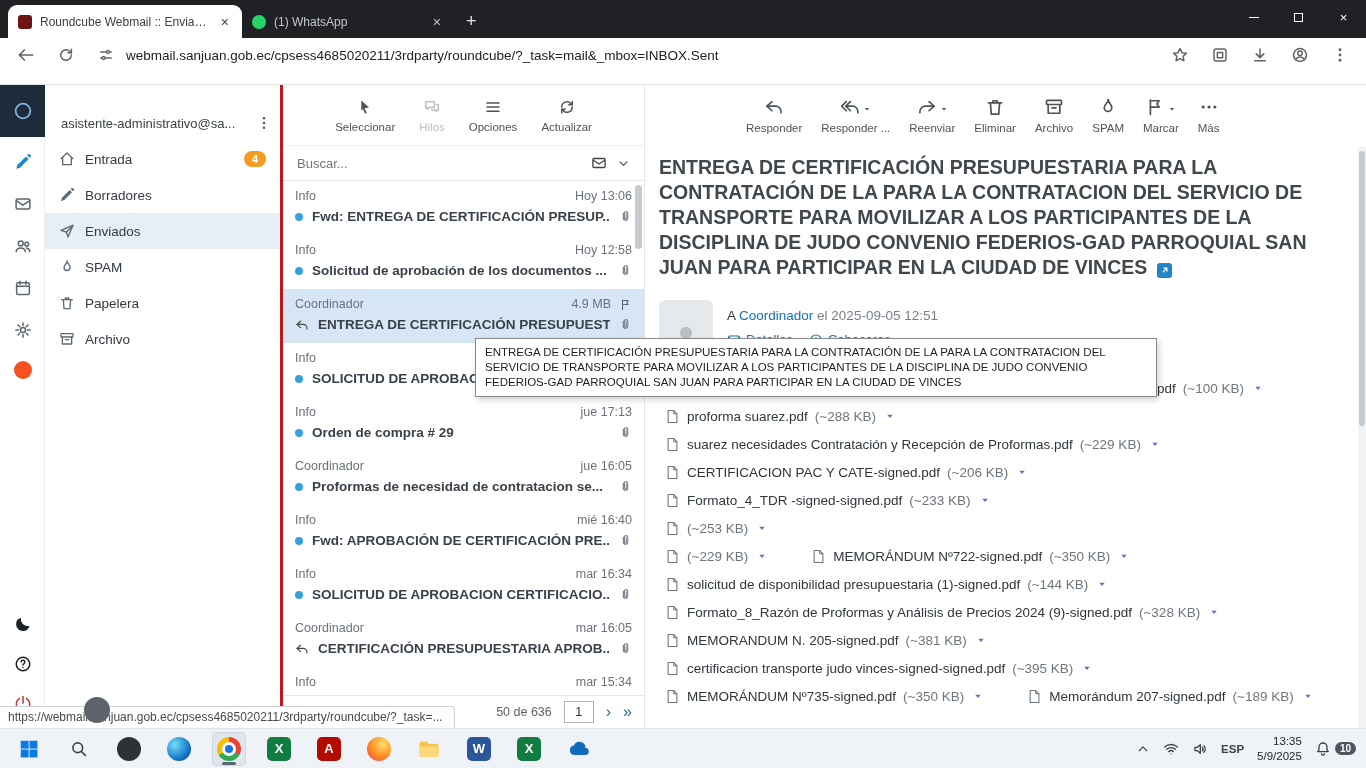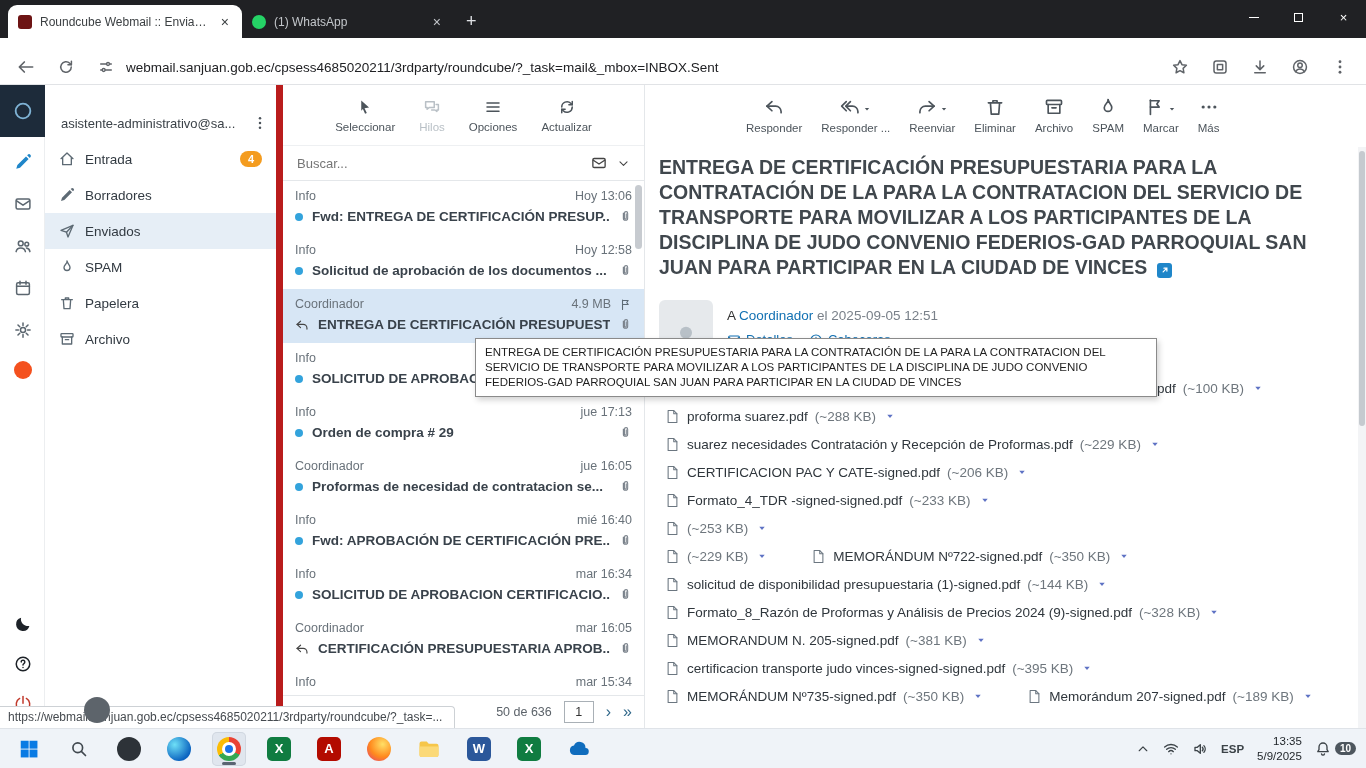--- a/index.html
+++ b/index.html
@@ -21,36 +21,36 @@
   .tab-title{white-space:nowrap;overflow:hidden;text-overflow:ellipsis;flex:1}
   .tab-close{font-size:14px;line-height:1;padding:0 3px;flex:none}
   .favicon{width:14px;height:14px;flex:none}
   .fav-rc{background:#6d1414;border-radius:3px}
   .fav-wa{background:#25d366;border-radius:50%}
   .newtab{color:#dfe1e5;font-size:18px;padding:0 12px 6px 12px}
   .wincontrols{position:absolute;right:0;top:0;height:34px;display:flex}
   .wc{width:45px;display:flex;align-items:center;justify-content:center;color:#fff;font-size:13px}
   .wc .line{width:10px;height:1px;background:#fff}
   .wc .box{width:9px;height:9px;border:1px solid #fff}
-  .btoolbar{position:absolute;top:38px;left:0;width:1366px;height:47px;background:#fff;border-bottom:1px solid #e1e3e6;display:flex;align-items:flex-end;gap:4px;padding:0 8px}
+  .btoolbar{position:absolute;top:38px;left:0;width:1366px;height:47px;background:#fff;border-bottom:1px solid #e1e3e6;display:flex;align-items:flex-start;gap:4px;padding:0 8px}
   .tbtn{width:36px;height:34px;display:flex;align-items:center;justify-content:center;color:#5f6368;flex:none}
   .omnibox{flex:1;display:flex;align-items:center;gap:12px;height:34px;padding:0 10px;color:#5f6368;min-width:0}
   .url{color:#202124;font-size:13.5px;white-space:nowrap;overflow:hidden}
 
   
   .app{position:absolute;top:85px;left:0;width:1366px;height:643px;background:#fff}
   .leftstrip{position:absolute;left:0;top:0;width:45px;height:100%;border-right:1px solid #eceef0}
   .logo{width:45px;height:52px;background:#1d2b3a;display:flex;align-items:center;justify-content:center;color:#7fb3d5}
   .sic{position:absolute;left:0;width:45px;display:flex;justify-content:center;color:#5b666f}
   .compose{color:#1f86c9}
   .cpdot{width:18px;height:18px;border-radius:50%;background:#f4511e}
   .pwr{color:#c0392b}
   .dk{color:#1d2228}
 
-  .folderpane{position:absolute;left:45px;top:0;width:238px;height:100%;border-right:7px solid #b91c1c;background:#fff}
+  .folderpane{position:absolute;left:45px;top:0;width:238px;height:100%;border-right:3px solid #b91c1c;background:#fff}
   .account{display:flex;align-items:center;gap:6px;padding:20px 8px 0 16px;height:56px;font-size:13px;color:#3b4248}
   .account-mail{flex:1;white-space:nowrap;overflow:hidden}
   .kebab{color:#4c545b}
   .folder{display:flex;align-items:center;gap:10px;height:36px;padding:0 14px;font-size:13.5px;color:#323a42;cursor:pointer}
   .folder svg{color:#5d6a74;flex:none}
   .folder.selected{background:#e6eef6}
   .fbadge{margin-left:auto;background:#f49c1f;color:#fff;border-radius:10px;font-size:11px;font-weight:bold;padding:2px 8px}
 
   .listpane{position:absolute;left:283px;top:0;width:362px;height:100%;border-right:1px solid #e4e7ea;background:#fff;display:flex;flex-direction:column}
   .ltoolbar{height:60px;display:flex;align-items:center;justify-content:center;gap:8px;flex:none}

